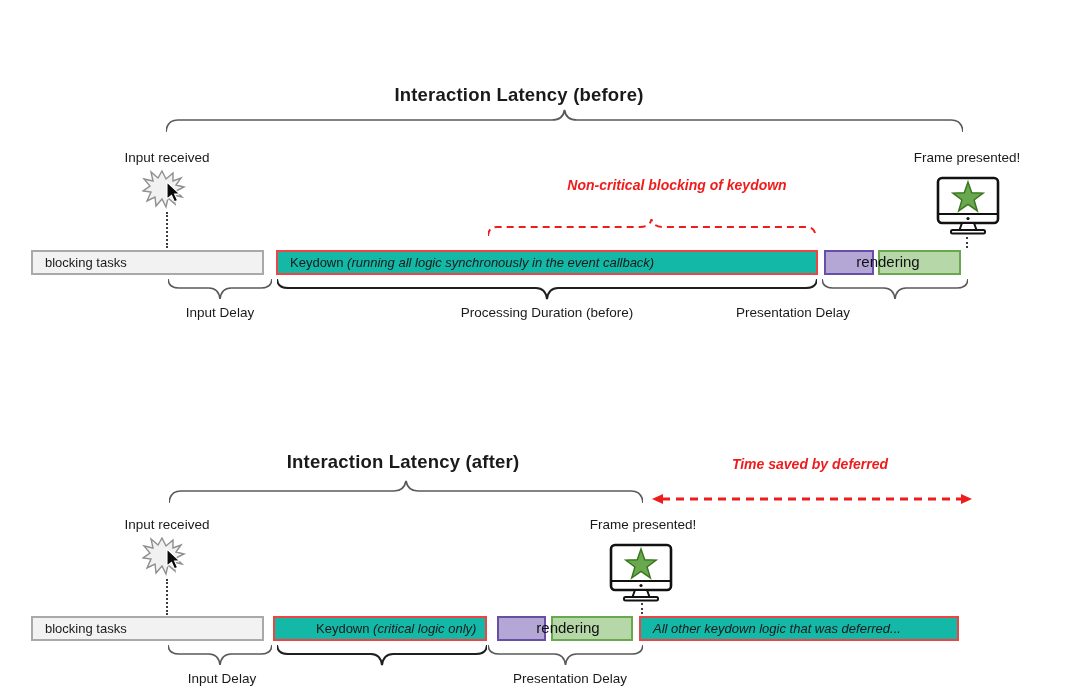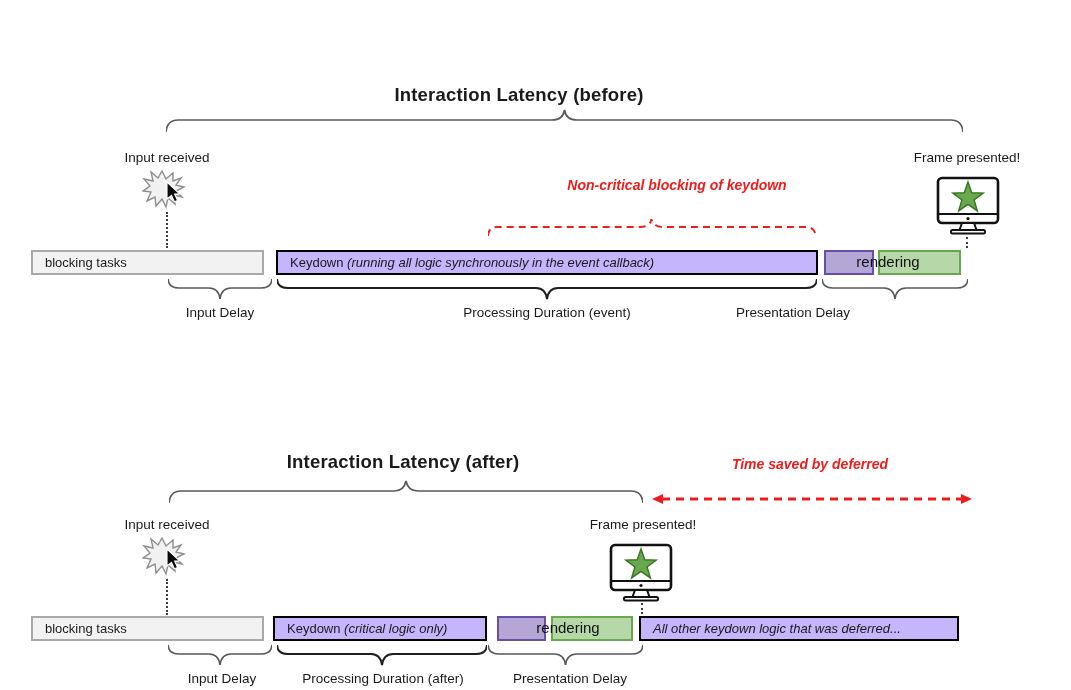--- a/index.html
+++ b/index.html
@@ -5,21 +5,21 @@
   html,body{margin:0;padding:0;background:#ffffff;}
   body{font-family:"Liberation Sans","DejaVu Sans",sans-serif;color:#1a1a1a;}
   .canvas{position:relative;width:1071px;height:690px;background:#fff;overflow:hidden;margin-top:41px;}
   .abs{position:absolute;}
   .ctr{text-align:center;}
   .title{font-size:18.5px;font-weight:bold;letter-spacing:.2px;}
   .small-label{font-size:13.5px;}
   .red-note{color:#ee1c1c;font-size:14px;font-weight:bold;font-style:italic;line-height:17px;}
   .bar{box-sizing:border-box;height:25px;display:flex;align-items:center;font-size:13px;}
   .bar-gray{background:#f2f2f2;border:2px solid #a9a9a9;}
-  .bar-yellow{background:#c4b5fd;border:2px solid #000000;}
+  .bar-yellow{background:#14b8a6;border:2px solid #ef4444;}
   .bar-purple{background:#b4a7d6;border:2px solid #674ea7;}
   .bar-green{background:#b6d7a8;border:2px solid #6aa84f;}
   .bar-text{padding-left:12px;white-space:nowrap;overflow:hidden;}
   .ital{font-style:italic;}
   .render-label{font-size:15px;color:#111;z-index:5;}
   .dotline{width:0;border-left:2px dotted #3d3d3d;}
   svg{display:block;}
 </style>
 </head>
 <body>
@@ -86,21 +86,21 @@
       <path d="M0,0 Q0.5,9 11,9 L259,9 Q268.5,9 270,20 Q271.5,9 281,9 L529,9 Q539.5,9 540,0" fill="none" stroke="#1f1f1f" stroke-width="2"></path>
     </svg>
   </div>
   <div class="abs" style="left:822px;top:238px;">
     <svg width="146" height="21" viewBox="0 0 146 21">
       <path d="M0,0 Q0.5,9 11,9 L62,9 Q71.5,9 73,20 Q74.5,9 84,9 L135,9 Q145.5,9 146,0" fill="none" stroke="#595959" stroke-width="1.7"></path>
     </svg>
   </div>
 
   <div class="abs small-label ctr" style="left:160px;top:264px;width:120px;">Input Delay</div>
-  <div class="abs small-label ctr" style="left:447px;top:264px;width:200px;">Processing Duration (event)</div>
+  <div class="abs small-label ctr" style="left:447px;top:264px;width:200px;">Processing Duration (before)</div>
   <div class="abs small-label ctr" style="left:723px;top:264px;width:140px;">Presentation Delay</div>
 
   <div class="abs title ctr" style="left:203px;top:410px;width:400px;">Interaction Latency (after)</div>
 
   <div class="abs red-note ctr" style="left:660px;top:415px;width:300px;">
     <div>Time saved by deferred</div>
   </div>
 
   <div class="abs" style="left:169px;top:439px;">
     <svg width="474" height="25" viewBox="0 0 474 25">
@@ -135,21 +135,21 @@
       <path d="M26,47 L23.5,54 L40.5,54 L38,47 Z" fill="#ffffff" stroke="#111111" stroke-width="2"></path>
       <rect x="15" y="54" width="34" height="3.6" rx="1.5" fill="#ffffff" stroke="#111111" stroke-width="2"></rect>
       <polygon points="32,6 35.76,16.82 47.2,17.06 38.09,23.98 41.4,34.94 32,28.4 22.6,34.94 25.91,23.98 16.8,17.06 28.24,16.82" fill="#6aa84f" stroke="#38761d" stroke-width="1.4"></polygon>
     </svg>
   </div>
   <div class="abs dotline" style="left:641px;top:562px;height:11px;"></div>
 
   <div class="abs bar bar-gray" style="left:31px;top:575px;width:233px;">
     <span class="bar-text">blocking tasks</span>
   </div>
-  <div class="abs bar bar-yellow" style="left:273px;top:575px;width:214px;">
+  <div class="abs bar bar-yellow" style="left:273px;top:575px;width:214px;padding-left:29px;">
     <span class="bar-text"><span>Keydown </span><span class="ital">(critical logic only)</span></span>
   </div>
   <div class="abs bar bar-purple" style="left:497px;top:575px;width:49px;"></div>
   <div class="abs bar bar-green" style="left:551px;top:575px;width:82px;"></div>
   <div class="abs render-label ctr" style="left:528px;top:578px;width:80px;">rendering</div>
   <div class="abs bar bar-yellow" style="left:639px;top:575px;width:320px;">
     <span class="bar-text ital">All other keydown logic that was deferred...</span>
   </div>
 
   <div class="abs" style="left:168px;top:604px;">
@@ -162,16 +162,15 @@
       <path d="M0,0 Q0.5,9 11,9 L94,9 Q103.5,9 105,20 Q106.5,9 116,9 L199,9 Q209.5,9 210,0" fill="none" stroke="#1f1f1f" stroke-width="2"></path>
     </svg>
   </div>
   <div class="abs" style="left:488px;top:604px;">
     <svg width="155" height="21" viewBox="0 0 155 21">
       <path d="M0,0 Q0.5,9 11,9 L66.5,9 Q76,9 77.5,20 Q79,9 88.5,9 L144,9 Q154.5,9 155,0" fill="none" stroke="#595959" stroke-width="1.7"></path>
     </svg>
   </div>
 
   <div class="abs small-label ctr" style="left:162px;top:630px;width:120px;">Input Delay</div>
-  <div class="abs small-label ctr" style="left:283px;top:630px;width:200px;">Processing Duration (after)</div>
   <div class="abs small-label ctr" style="left:500px;top:630px;width:140px;">Presentation Delay</div>
 
 </div>
 
 </body></html>

